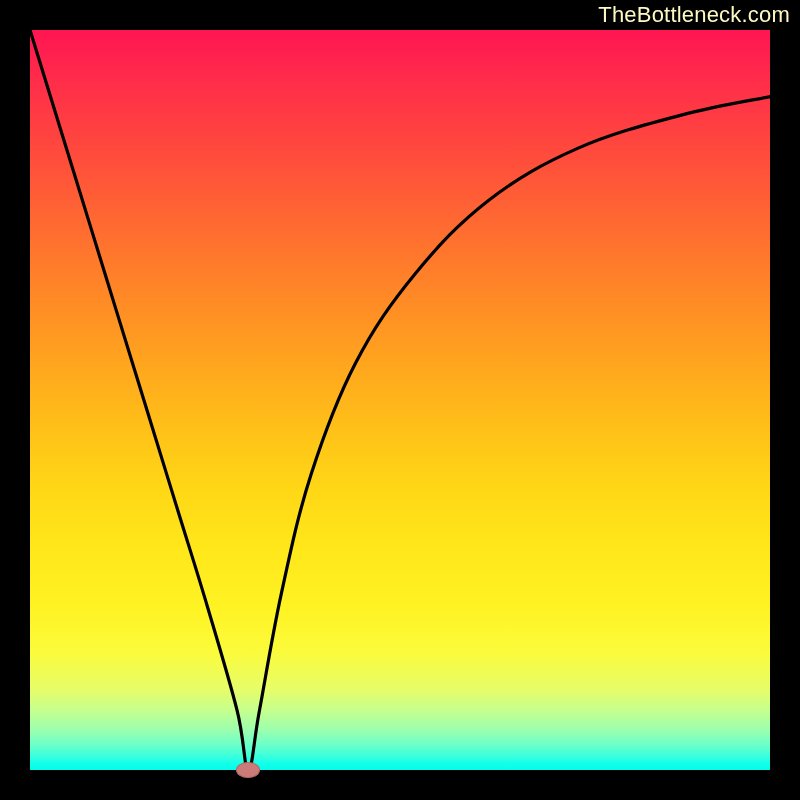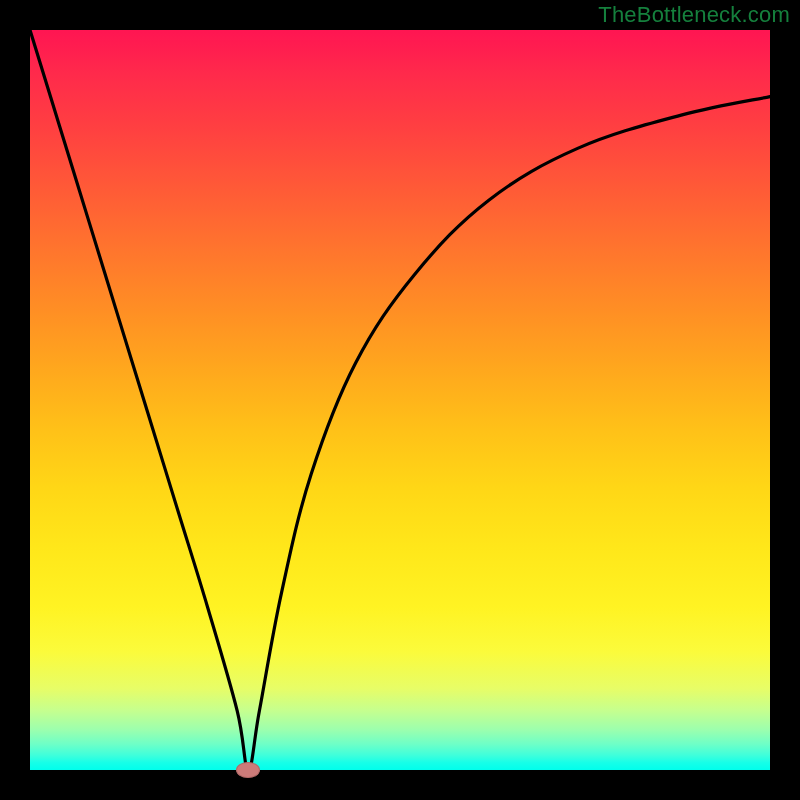--- a/index.html
+++ b/index.html
@@ -14,21 +14,21 @@
   .frame {
     position: relative;
     width: 800px;
     height: 800px;
     background: #000;
   }
   .watermark {
     position: absolute;
     top: 2px;
     right: 10px;
-    color: #15803d;
+    color: #fef9c3;
     font-size: 22px;
     font-weight: 400;
     letter-spacing: 0.2px;
     z-index: 10;
     margin-left: 20px;
   }
   .plot-area {
     position: absolute;
     left: 30px;
     top: 30px;

